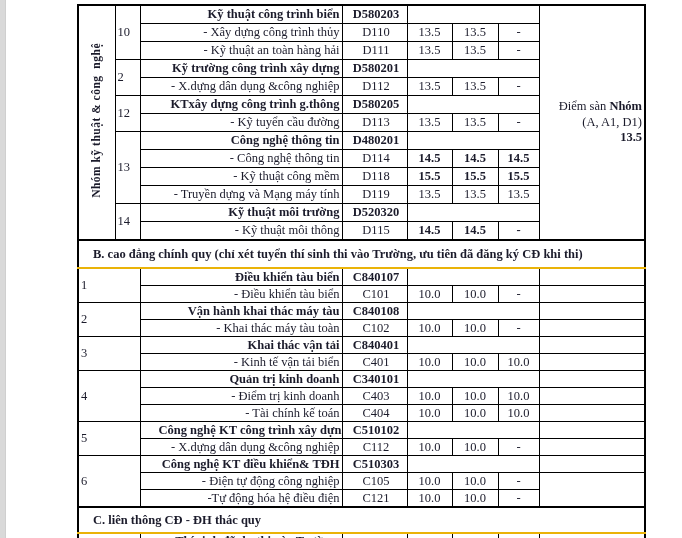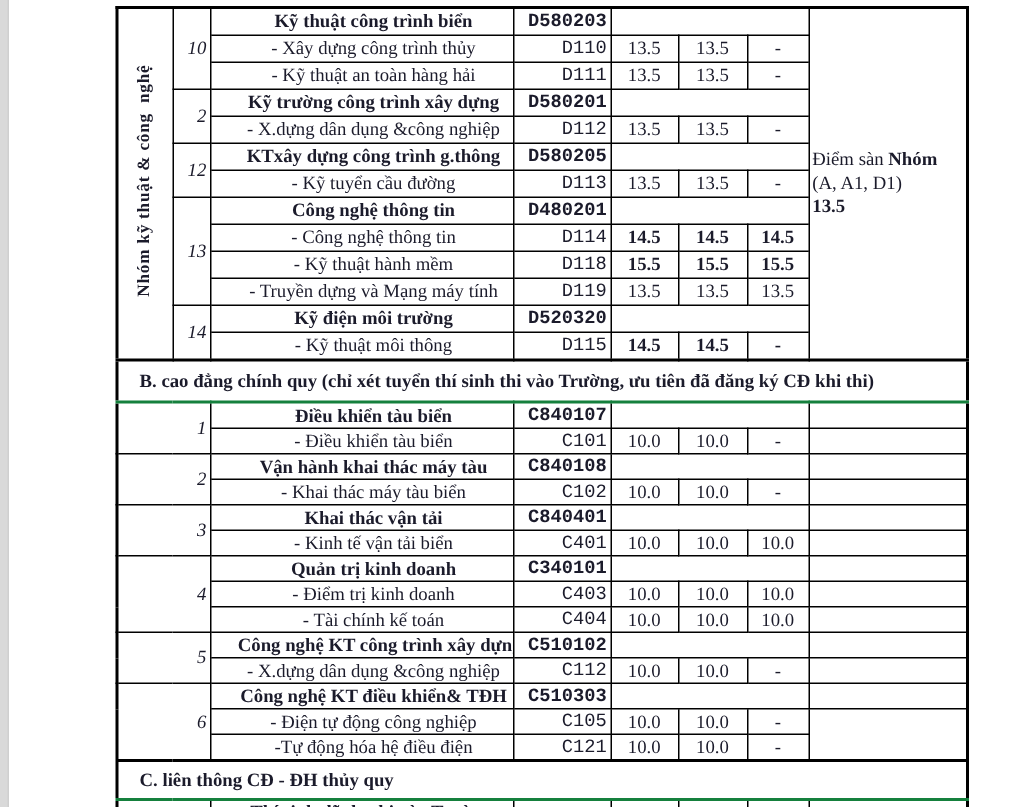--- a/index.html
+++ b/index.html
@@ -4,31 +4,31 @@
 <style>
   html,body{margin:0;padding:0;background:#ffffff;}
   .page{position:relative;width:682px;height:538px;background:#ffffff;overflow:hidden;
         font-family:"Liberation Serif","DejaVu Serif",serif;color:#1b1b2b;}
   .edge-strip{position:absolute;left:0;top:0;width:5px;height:100%;background:#d9d9d9;border-right:1px solid #cfcfcf;}
   table.score-table{position:absolute;left:77px;top:4px;border-collapse:collapse;table-layout:fixed;width:567px;}
   td{border:1px solid #000;padding:0 2px;font-size:12.5px;line-height:1.15;overflow:hidden;white-space:nowrap;vertical-align:middle;}
   table.score-table{border:2px solid #000;}
   tr.ra td{height:17px;}
   tr.rb td{height:16px;}
-  td.num{text-align:right;font-style:italic;}
-  td.name{text-align:center;padding-left:18px;}
-  td.code{text-align:right;padding-left:5px;font-family:Liberation Mono, monospace;}
+  td.num{text-align:left;}
+  td.name{text-align:right;padding-left:18px;}
+  td.code{text-align:center;padding-left:5px;}
   td.sc{text-align:center;}
   .bold{font-weight:bold;}
   td.vlabel{padding:0;text-align:center;}
   .vtext{display:inline-block;writing-mode:vertical-rl;transform:rotate(180deg);
          font-weight:bold;font-size:11.5px;letter-spacing:0.5px;white-space:pre;}
-  td.floor-note{text-align:left;font-size:12.5px;white-space:normal;line-height:1.25;}
+  td.floor-note{text-align:right;font-size:12.5px;white-space:normal;line-height:1.25;}
   tr.sec-head td{font-weight:bold;text-align:left;padding-left:14px;font-size:12.5px;
-                 border-top:2px solid #000;border-bottom:2px solid #15803d;}
+                 border-top:2px solid #000;border-bottom:2px solid #eab308;}
   tr.rbh td{height:26px;}
   tr.rch td{height:24px;}
   tr.rc td{height:33px;}
   td.cname{white-space:normal;line-height:1.2;}
 </style>
 </head>
 <body>
 
 <div class="page">
   <div class="edge-strip"></div>
@@ -108,37 +108,37 @@
       <td class="sc" colspan="3"></td>
     </tr>
     <tr class="ra">
       <td class="name">- Công nghệ thông tin</td>
       <td class="code">D114</td>
       <td class="sc bold">14.5</td>
       <td class="sc bold">14.5</td>
       <td class="sc bold">14.5</td>
     </tr>
     <tr class="ra">
-      <td class="name">- Kỹ thuật hành mềm</td>
+      <td class="name">- Kỹ thuật công mềm</td>
       <td class="code">D118</td>
       <td class="sc bold">15.5</td>
       <td class="sc bold">15.5</td>
       <td class="sc bold">15.5</td>
     </tr>
     <tr class="ra">
       <td class="name">- Truyền dựng và Mạng máy tính</td>
       <td class="code">D119</td>
       <td class="sc">13.5</td>
       <td class="sc">13.5</td>
       <td class="sc">13.5</td>
     </tr>
 
     <tr class="ra">
       <td class="num" rowspan="2">14</td>
-      <td class="name bold">Kỹ điện môi trường</td>
+      <td class="name bold">Kỹ thuật môi trường</td>
       <td class="code bold">D520320</td>
       <td class="sc" colspan="3"></td>
     </tr>
     <tr class="ra">
       <td class="name">- Kỹ thuật môi thông</td>
       <td class="code">D115</td>
       <td class="sc bold">14.5</td>
       <td class="sc bold">14.5</td>
       <td class="sc bold">-</td>
     </tr>
@@ -164,21 +164,21 @@
     </tr>
 
     <tr class="rb">
       <td class="num" colspan="2" rowspan="2">2</td>
       <td class="name bold">Vận hành khai thác máy tàu</td>
       <td class="code bold">C840108</td>
       <td class="sc" colspan="3"></td>
       <td></td>
     </tr>
     <tr class="rb">
-      <td class="name">- Khai thác máy tàu biển</td>
+      <td class="name">- Khai thác máy tàu toàn</td>
       <td class="code">C102</td>
       <td class="sc">10.0</td>
       <td class="sc">10.0</td>
       <td class="sc">-</td>
       <td></td>
     </tr>
 
     <tr class="rb">
       <td class="num" colspan="2" rowspan="2">3</td>
       <td class="name bold">Khai thác vận tải</td>
@@ -252,21 +252,21 @@
     </tr>
     <tr class="rb">
       <td class="name">-Tự động hóa hệ điều điện</td>
       <td class="code">C121</td>
       <td class="sc">10.0</td>
       <td class="sc">10.0</td>
       <td class="sc">-</td>
     </tr>
 
     <tr class="sec-head rch">
-      <td colspan="8">C. liên thông CĐ - ĐH thủy quy</td>
+      <td colspan="8">C. liên thông CĐ - ĐH thác quy</td>
     </tr>
     <tr class="rc">
       <td class="num" colspan="2">1</td>
       <td class="name bold cname">Thí sinh đã dự thi vào Trường, các ngành có hệ liên thông CĐ-ĐH</td>
       <td class="code"></td>
       <td class="sc">13.0</td>
       <td class="sc">13.0</td>
       <td class="sc">13.0</td>
       <td></td>
     </tr>

